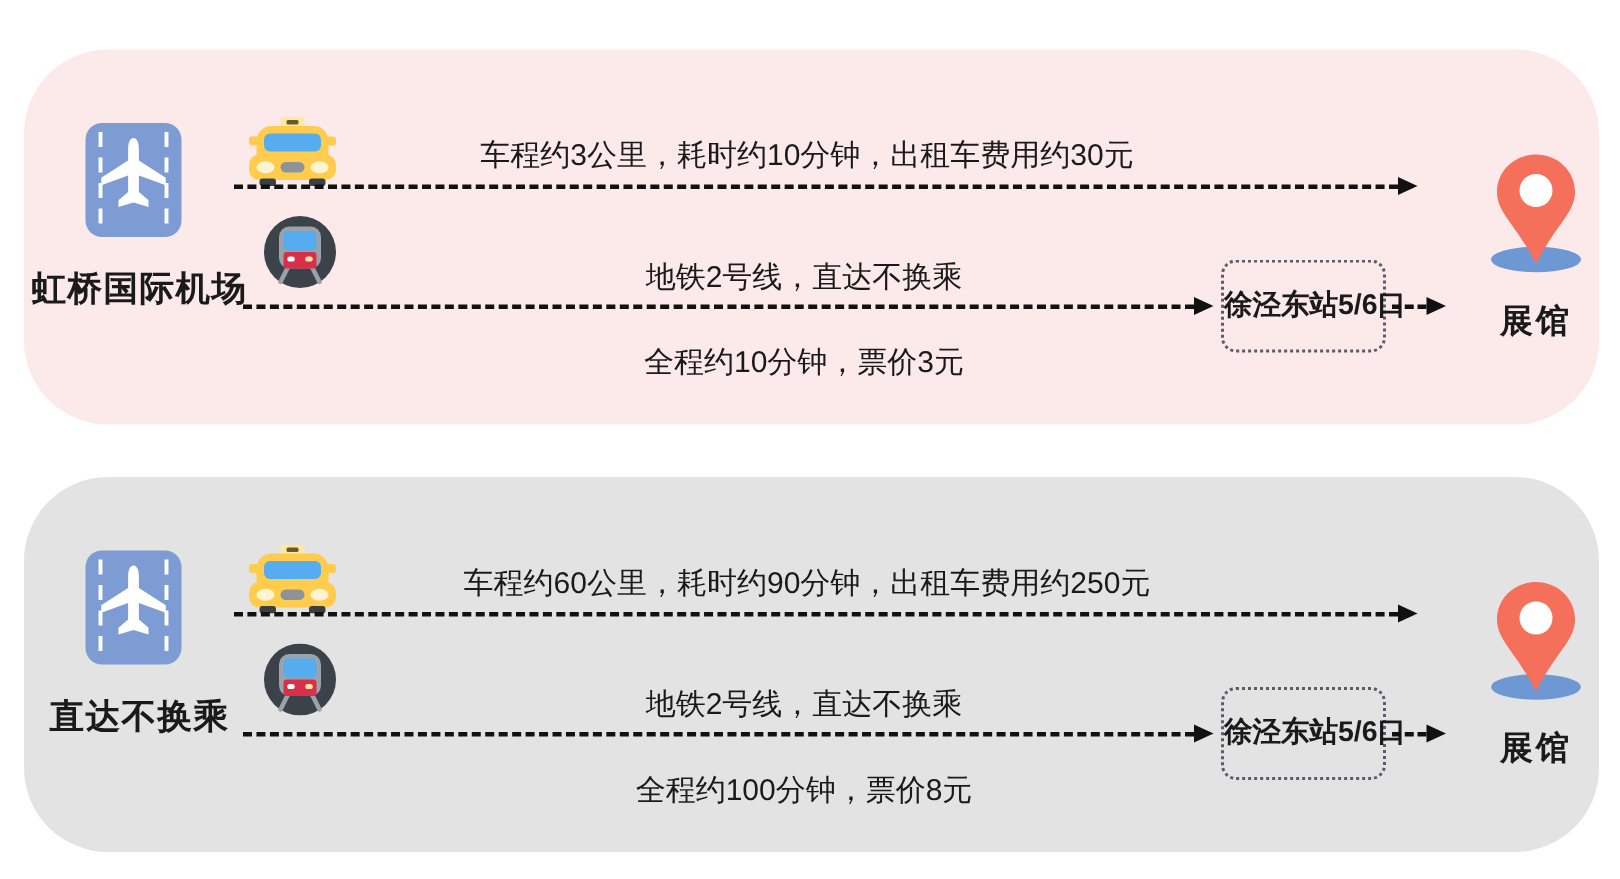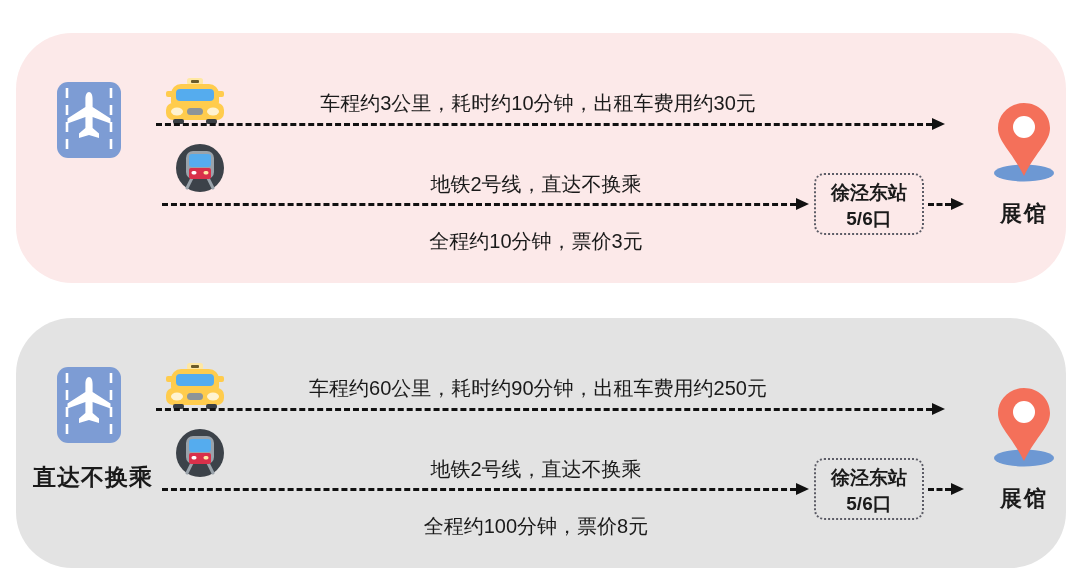--- a/index.html
+++ b/index.html
@@ -26,21 +26,21 @@
 
   .dash-line{border-top:3px dashed #111111;height:0;}
   .dash-line::after{content:"";position:absolute;right:-13px;top:-8px;width:0;height:0;
     border-left:13px solid #111111;border-top:6px solid transparent;border-bottom:6px solid transparent;}
   .taxi-line{left:140px;top:90px;width:776px;}
   .metro-line{left:146px;top:170px;width:634px;}
   .short-line{left:912px;top:170px;width:23px;}
 
   .station-box{left:798px;top:140px;width:106px;height:58px;
     border:2px dotted #5c5c66;border-radius:10px;
-    display:flex;flex-direction:column;align-items:center;justify-content:flex-end;
+    display:flex;align-items:center;justify-content:space-between;
     font-size:19px;font-weight:700;line-height:1.4;white-space:nowrap;}
 
   .pin-icon{left:976px;top:68px;width:64px;height:82px;}
   .hall-label{left:950px;top:166px;width:116px;text-align:center;
     font-size:22px;font-weight:700;letter-spacing:2px;white-space:nowrap;}
 
   svg{display:block;width:100%;height:100%;}
 </style>
 </head>
 <body>
@@ -50,20 +50,21 @@
   <section class="panel panel-top" style="background-color: rgb(252, 233, 233);">
 
     <div class="abs airport-icon">
       <svg viewBox="0 0 66 78">
         <rect x="1" y="1" width="64" height="76" rx="11" fill="#7d9cd4"></rect>
         <line x1="11" y1="7" x2="11" y2="71" stroke="#ffffff" stroke-width="2.6" stroke-dasharray="10 7"></line>
         <line x1="55" y1="7" x2="55" y2="71" stroke="#ffffff" stroke-width="2.6" stroke-dasharray="10 7"></line>
         <path fill="#ffffff" d="M33 11 C35.2 11 36.6 13.8 36.6 18.5 L36.6 26 L54.5 37.5 L54.5 42.5 L36.6 36 L36.6 47 L43 52.5 L43 57 L33 54 L23 57 L23 52.5 L29.4 47 L29.4 36 L11.5 42.5 L11.5 37.5 L29.4 26 L29.4 18.5 C29.4 13.8 30.8 11 33 11 Z"></path>
       </svg>
     </div>
+    <div class="abs airport-label">虹桥国际机场</div>
 
     <div class="abs taxi-icon">
       <svg viewBox="0 0 62 46">
         <rect x="23" y="0" width="16" height="7" rx="2.5" fill="#ffe8a3"></rect>
         <rect x="27" y="2" width="8" height="3" rx="1" fill="#6b5b2a"></rect>
         <rect x="2" y="13" width="8" height="6" rx="2" fill="#ffcc4d"></rect>
         <rect x="52" y="13" width="8" height="6" rx="2" fill="#ffcc4d"></rect>
         <rect x="7" y="6" width="48" height="28" rx="10" fill="#ffcc4d"></rect>
         <rect x="12" y="11" width="38" height="12" rx="4" fill="#55acee"></rect>
         <rect x="2" y="25" width="58" height="17" rx="7" fill="#ffcc4d"></rect>

